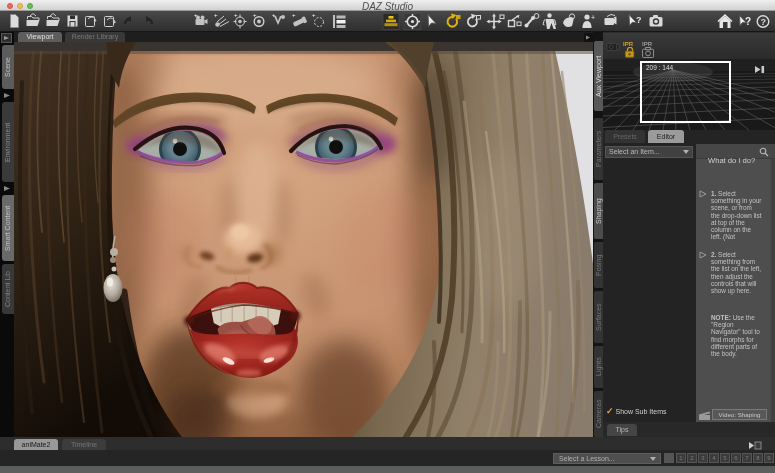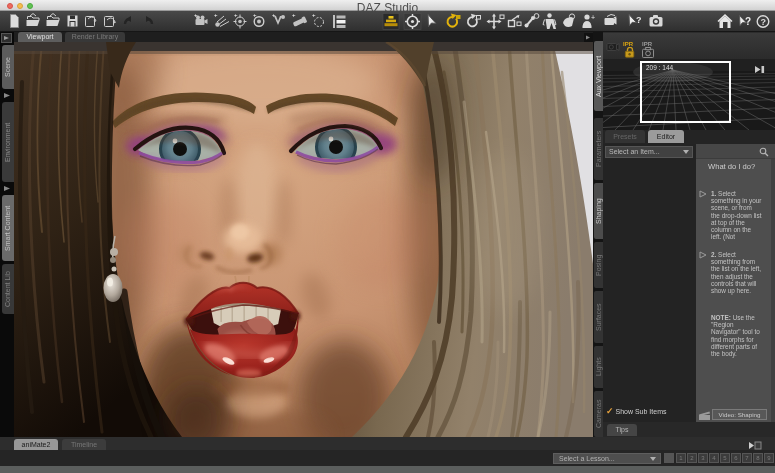--- a/index.html
+++ b/index.html
@@ -2,21 +2,21 @@
 <html><head>
 <meta charset="utf-8">
 <style>
 * { margin:0; padding:0; box-sizing:border-box; }
 html,body { width:775px; height:473px; overflow:hidden; background:#262626; font-family:"Liberation Sans",sans-serif; }
 .abs { position:absolute; }
 #win { position:relative; width:775px; height:473px; }
 
 #titlebar { left:0; top:0; width:775px; height:11px; background:linear-gradient(#efefef,#d2d2d2); border-bottom:1px solid #9a9a9a; }
 .tl { width:6px; height:6px; border-radius:50%; top:3px; }
-#title { width:775px; text-align:center; top:1px; font-size:12px; color:#4e4e4e; }
+#title { width:775px; text-align:center; top:1px; font-size:10px; color:#4e4e4e;font-style:italic; }
 
 #toolbar { left:0; top:11px; width:775px; height:21px; background:linear-gradient(#484848,#2f2f2f); border-bottom:1px solid #161616; }
 
 #leftstrip { left:0; top:32px; width:14px; height:405px; background:#0a0a0a; }
 .vtab { left:2px; width:12px; border-radius:3px 0 0 3px; color:#c2c2c2; font-size:7px; }
 .vtab span { display:block; writing-mode:vertical-rl; transform:rotate(180deg); width:12px; text-align:center; height:100%; line-height:12px; }
 
 #vtabbar { left:14px; top:32px; width:580px; height:10px; background:#1e1e1e; }
 .htab { top:0; height:10px; font-size:7px; line-height:10px; text-align:center; border-radius:3px 3px 0 0; }
 
@@ -582,21 +582,21 @@
         <span style="color:#e8a33d;font-size:9px;font-weight:bold;">✓</span> Show Sub Items
       </div>
     </div>
     <div class="abs" id="helppane">
       <div class="abs" style="left:0;top:0;width:79px;height:15px;background:#474747;border-bottom:1px solid #3c3c3c;">
         <svg class="abs" style="right:6px;top:3px" width="10" height="10" viewBox="0 0 10 10">
             <circle cx="4" cy="4" r="2.8" fill="none" stroke="#b5b5b5" stroke-width="1.1"></circle>
             <path d="M6.2 6.2 L9 9" stroke="#b5b5b5" stroke-width="1.3"></path>
           </svg>
       </div>
-      <div class="abs" style="left:12px;top:18px;font-size:7.6px;color:#cdcdcd;">What do I do?</div>
+      <div class="abs" style="left:12px;top:12px;font-size:7.6px;color:#cdcdcd;">What do I do?</div>
       <svg class="abs" style="left:3px;top:46px" width="9" height="8" viewBox="0 0 9 8">
           <path d="M1 1 L7 4 L1 7z" fill="none" stroke="#9a9a9a"></path>
         </svg>
       <div class="abs hptext" style="top:46px;"><b>1.</b> Select something in your scene, or from the drop-down list at top of the column on the left. (Not</div>
       <svg class="abs" style="left:3px;top:107px" width="9" height="8" viewBox="0 0 9 8">
           <path d="M1 1 L7 4 L1 7z" fill="none" stroke="#9a9a9a"></path>
         </svg>
       <div class="abs hptext" style="top:107px;"><b>2.</b> Select something from the list on the left, then adjust the controls that will show up here.</div>
       <div class="abs hptext" style="top:170px;"><b>NOTE:</b> Use the "Region Navigator" tool to find morphs for different parts of the body.</div>
       <svg class="abs" style="left:2px;top:266px" width="13" height="11" viewBox="0 0 13 11">

